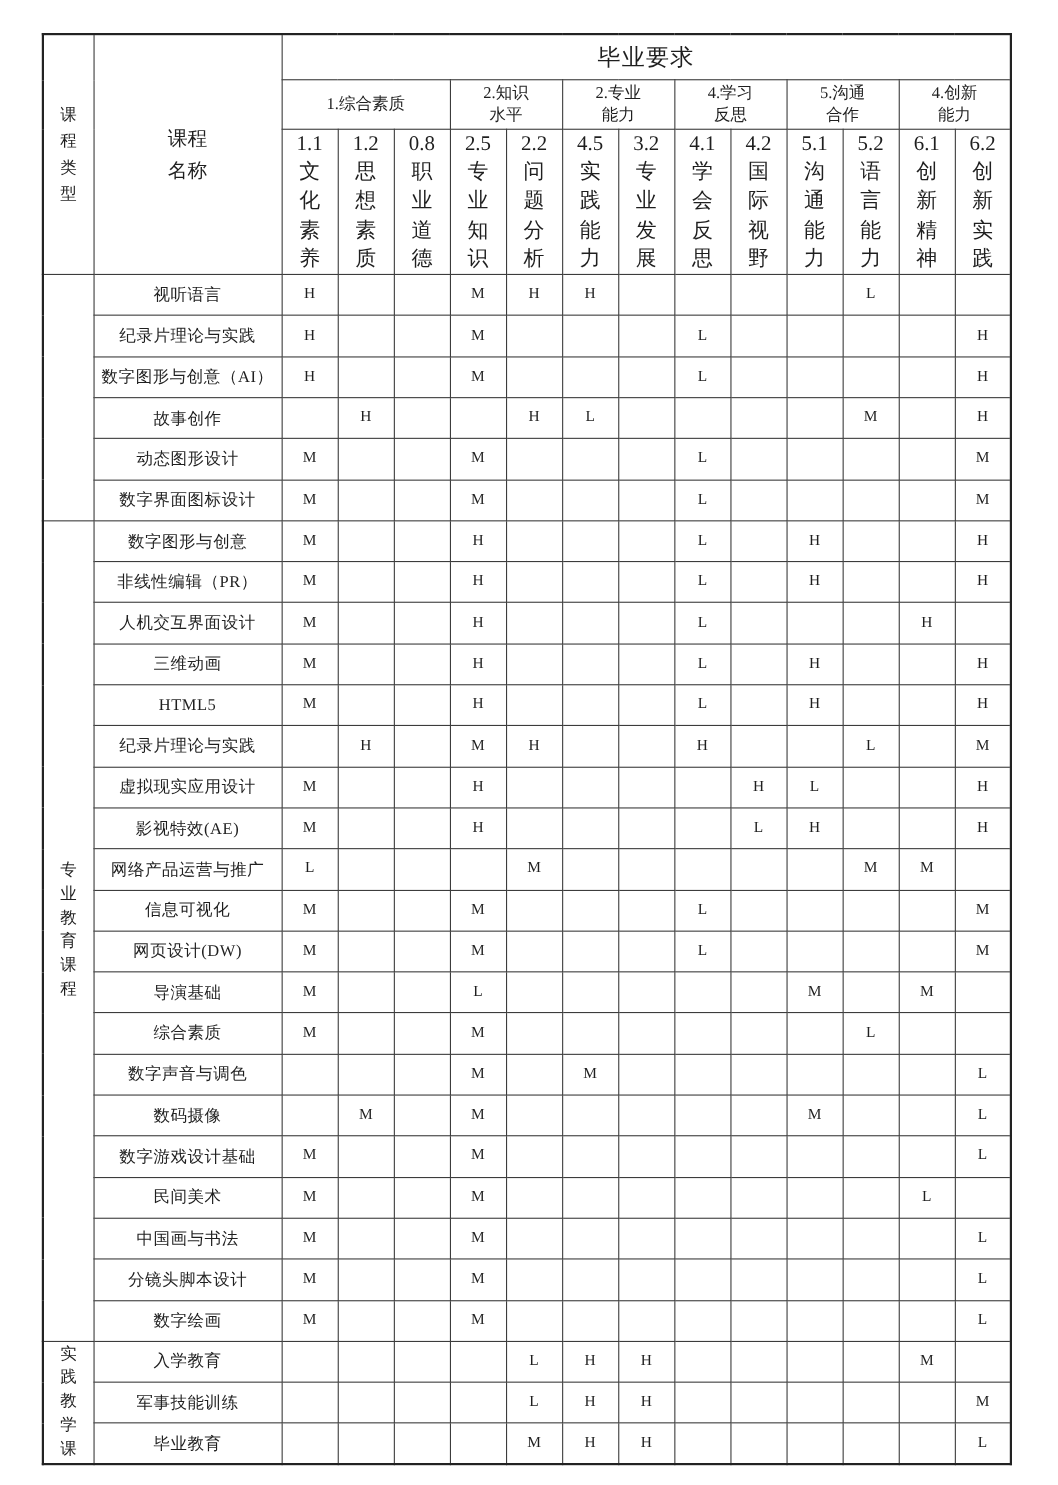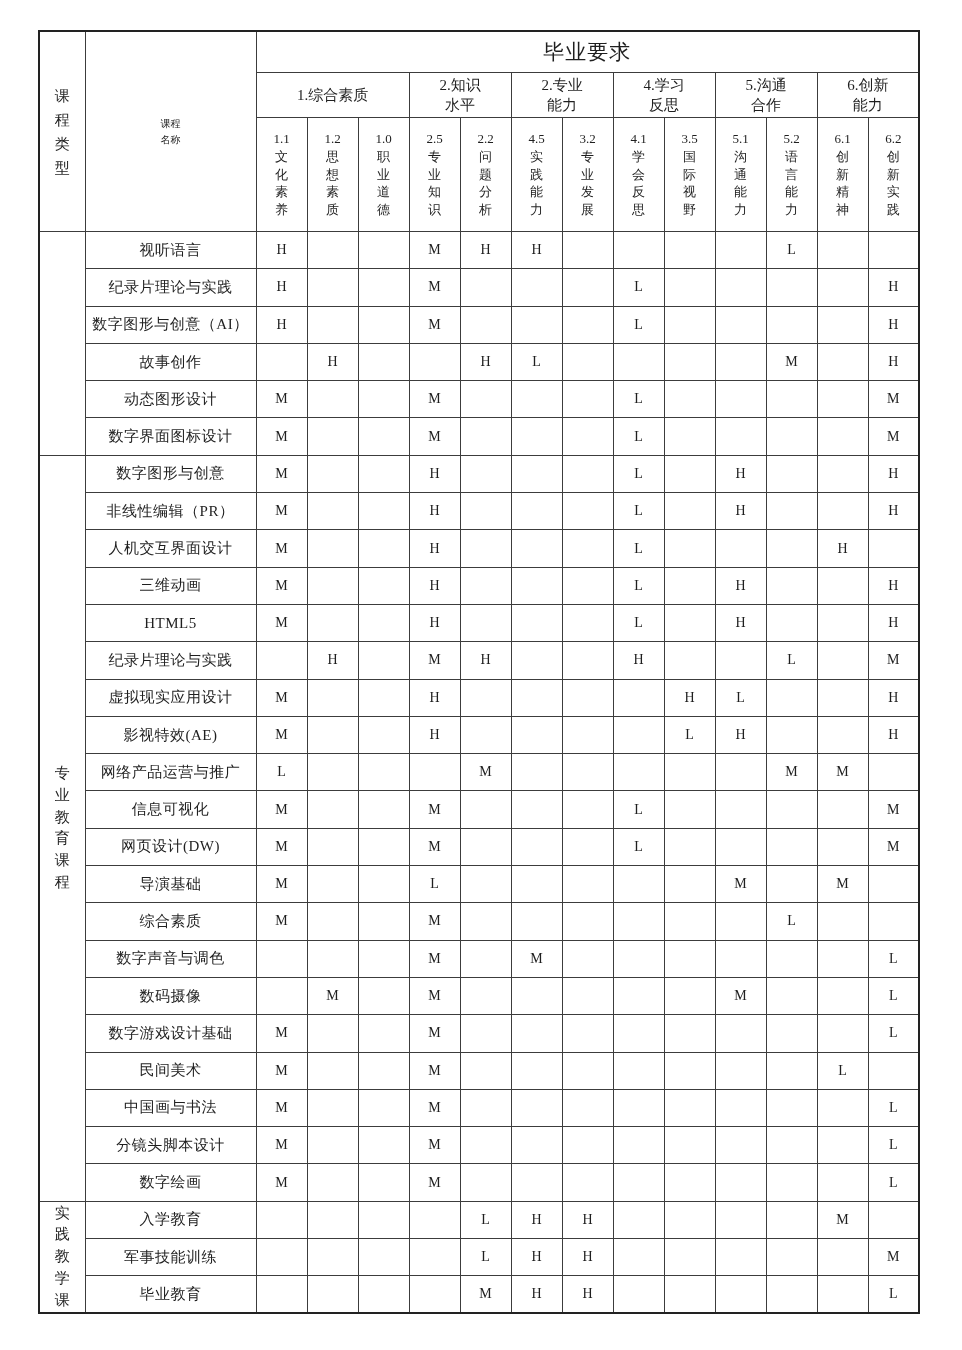--- a/index.html
+++ b/index.html
@@ -41,31 +41,31 @@
     letter-spacing: 1px;
   }
   th.category-header {
     height: 44px;
     font-size: 15px;
     white-space: pre-line;
     line-height: 1.35;
   }
   th.criterion-header {
     height: 113px;
-    font-size: 13px;
+    font-size: 19px;
     white-space: pre-line;
     line-height: 1.38;
   }
   th.corner-type, td.group-cell {
     font-size: 15px;
     white-space: pre-line;
     line-height: 1.6;
   }
   th.corner-name {
-    font-size: 10px;
+    font-size: 18px;
     white-space: pre-line;
     line-height: 1.6;
   }
   
   tbody tr {
     height: 37.3px;
   }
   td.name-cell {
     text-align: left;
     padding-left: 15px;
@@ -114,35 +114,35 @@
         <tr>
           <th colspan="3" class="category-header">1.综合素质</th>
           <th colspan="2" class="category-header">2.知识
 水平</th>
           <th colspan="2" class="category-header">2.专业
 能力</th>
           <th colspan="2" class="category-header">4.学习
 反思</th>
           <th colspan="2" class="category-header">5.沟通
 合作</th>
-          <th colspan="2" class="category-header">6.创新
+          <th colspan="2" class="category-header">4.创新
 能力</th>
         </tr>
         <tr>
           <th class="criterion-header">1.1
 文
 化
 素
 养</th>
           <th class="criterion-header">1.2
 思
 想
 素
 质</th>
-          <th class="criterion-header">1.0
+          <th class="criterion-header">0.8
 职
 业
 道
 德</th>
           <th class="criterion-header">2.5
 专
 业
 知
 识</th>
           <th class="criterion-header">2.2
@@ -158,21 +158,21 @@
           <th class="criterion-header">3.2
 专
 业
 发
 展</th>
           <th class="criterion-header">4.1
 学
 会
 反
 思</th>
-          <th class="criterion-header">3.5
+          <th class="criterion-header">4.2
 国
 际
 视
 野</th>
           <th class="criterion-header">5.1
 沟
 通
 能
 力</th>
           <th class="criterion-header">5.2

